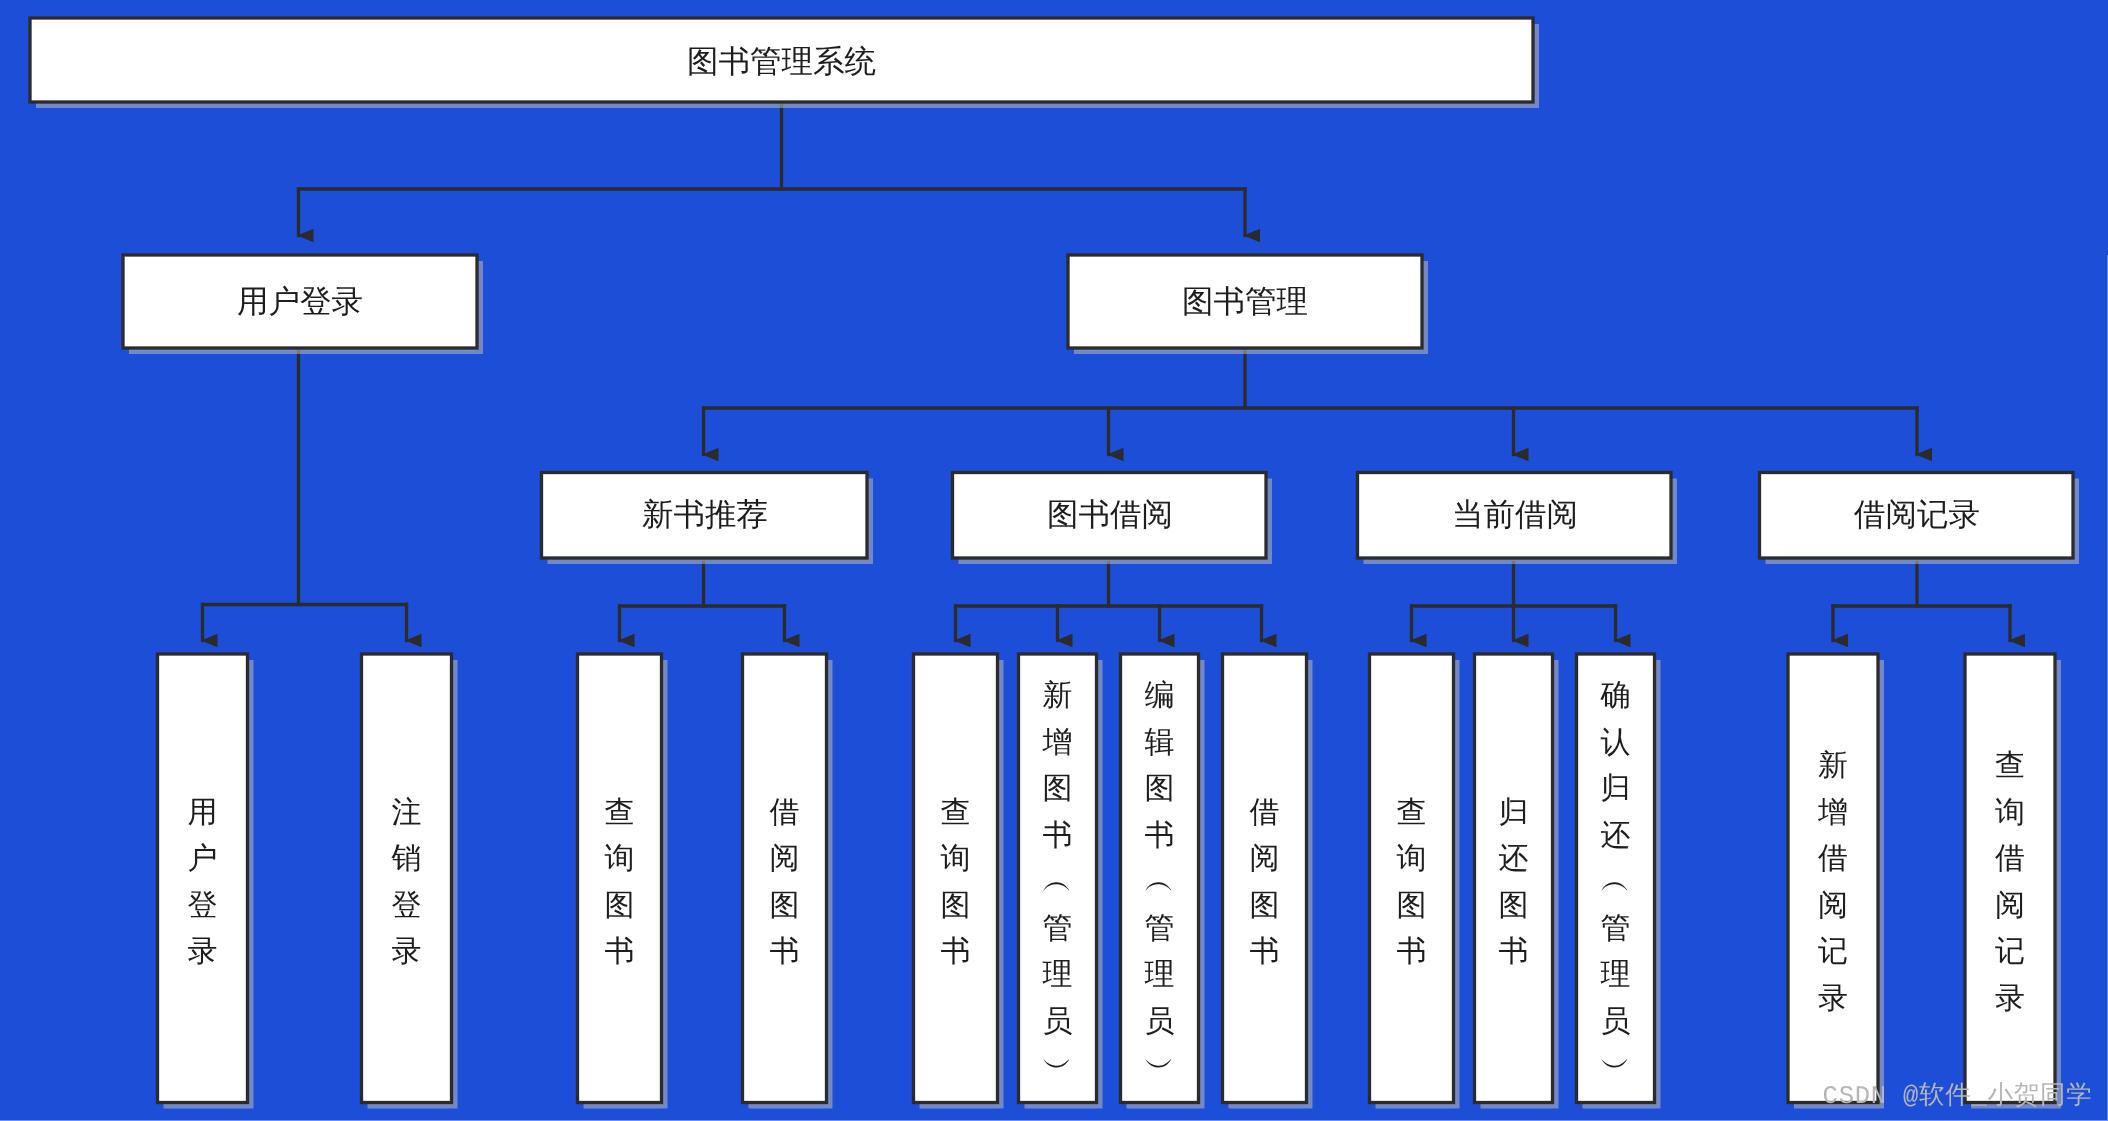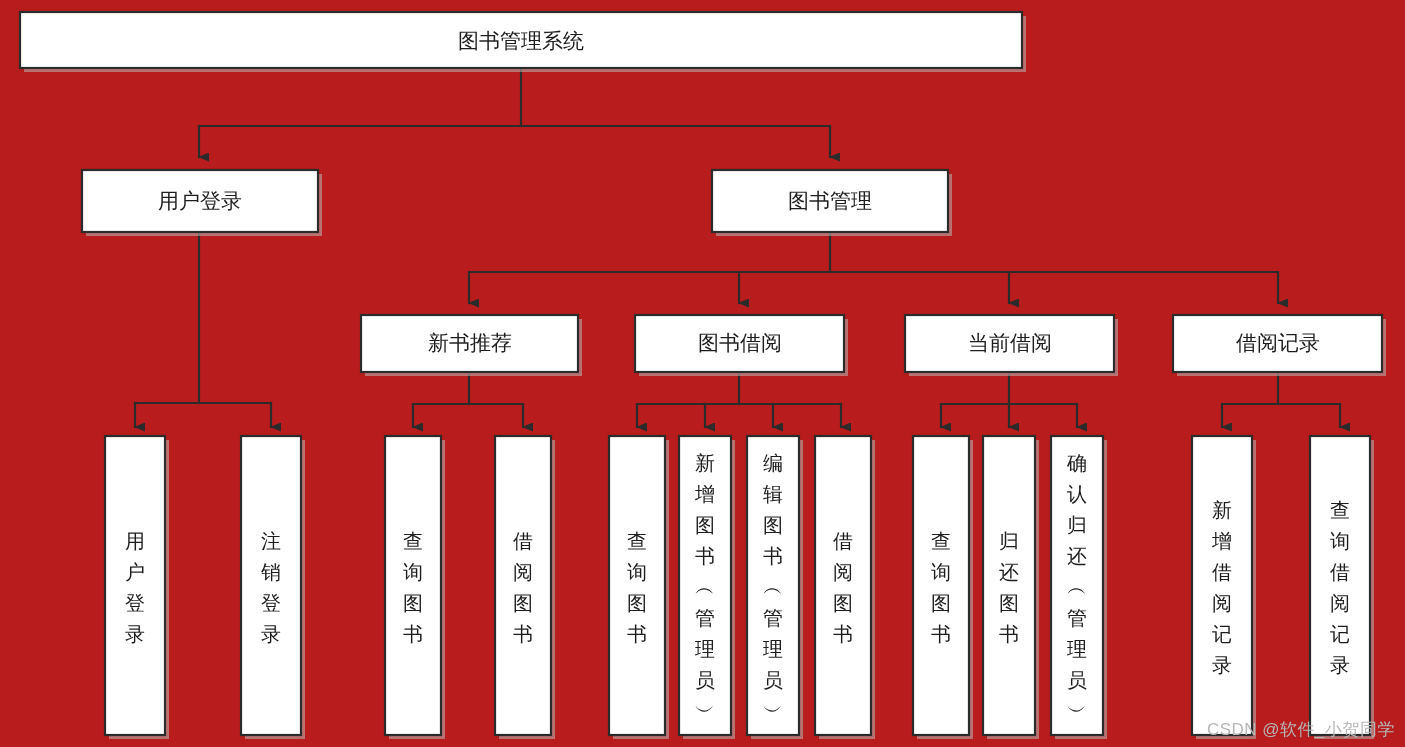--- a/index.html
+++ b/index.html
@@ -10,21 +10,21 @@
   body {
     width: 1405px;
     height: 747px;
     font-family: "DejaVu Sans", "Liberation Sans", sans-serif;
     overflow: hidden;
   }
   #diagram-root {
     position: relative;
     width: 1405px;
     height: 747px;
-    background: #b91c1c;
+    background: #1d4ed8;
   }
   svg#flow-svg {
     position: absolute;
     left: 0;
     top: 0;
     width: 1405px;
     height: 747px;
     display: block;
   }
   .node-rect {
@@ -52,21 +52,21 @@
   .node-label-vert {
     font-family: "DejaVu Sans", "Liberation Sans", sans-serif;
     fill: #1d1d1d;
     font-size: 20px;
     text-anchor: middle;
   }
   .watermark-text {
     position: absolute;
     right: 10px;
     bottom: 6px;
-    font-family: Liberation Sans, sans-serif;
+    font-family: Liberation Mono, monospace;
     font-size: 17px;
     color: #b6b6b6;
     white-space: nowrap;
     letter-spacing: 0.5px;
   }
 </style>
 </head>
 <body>
 
 <div id="diagram-root">

